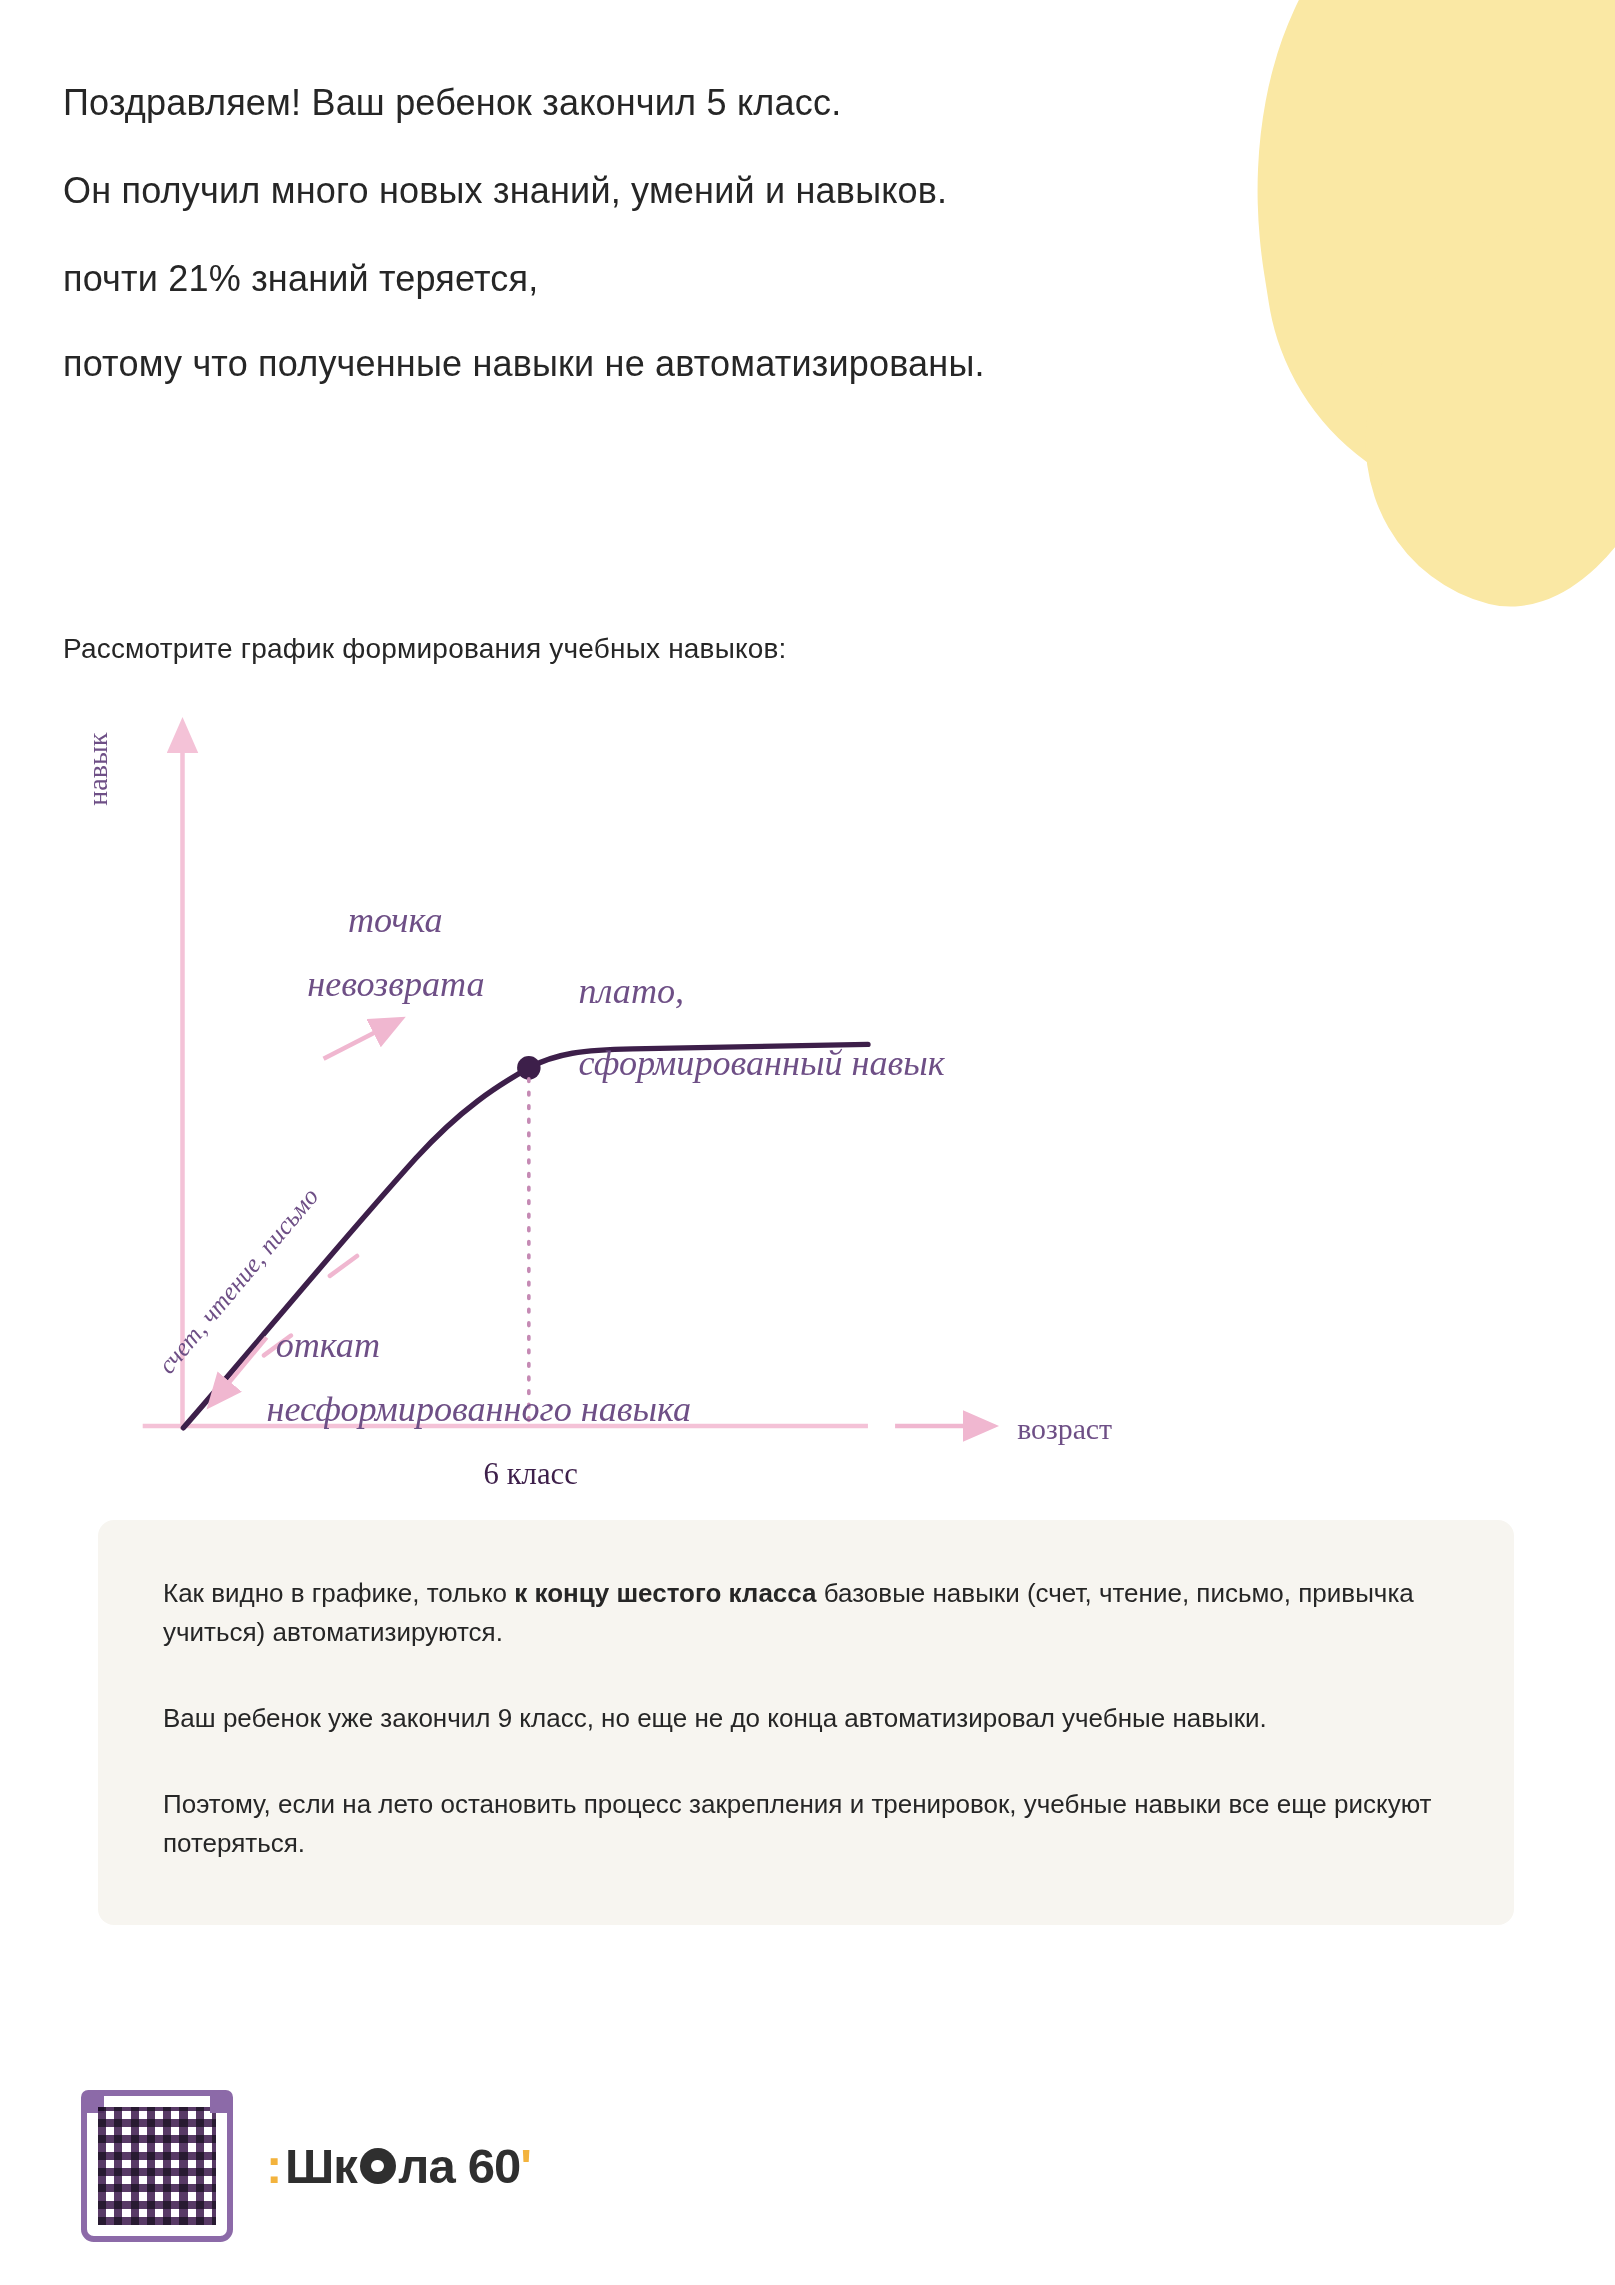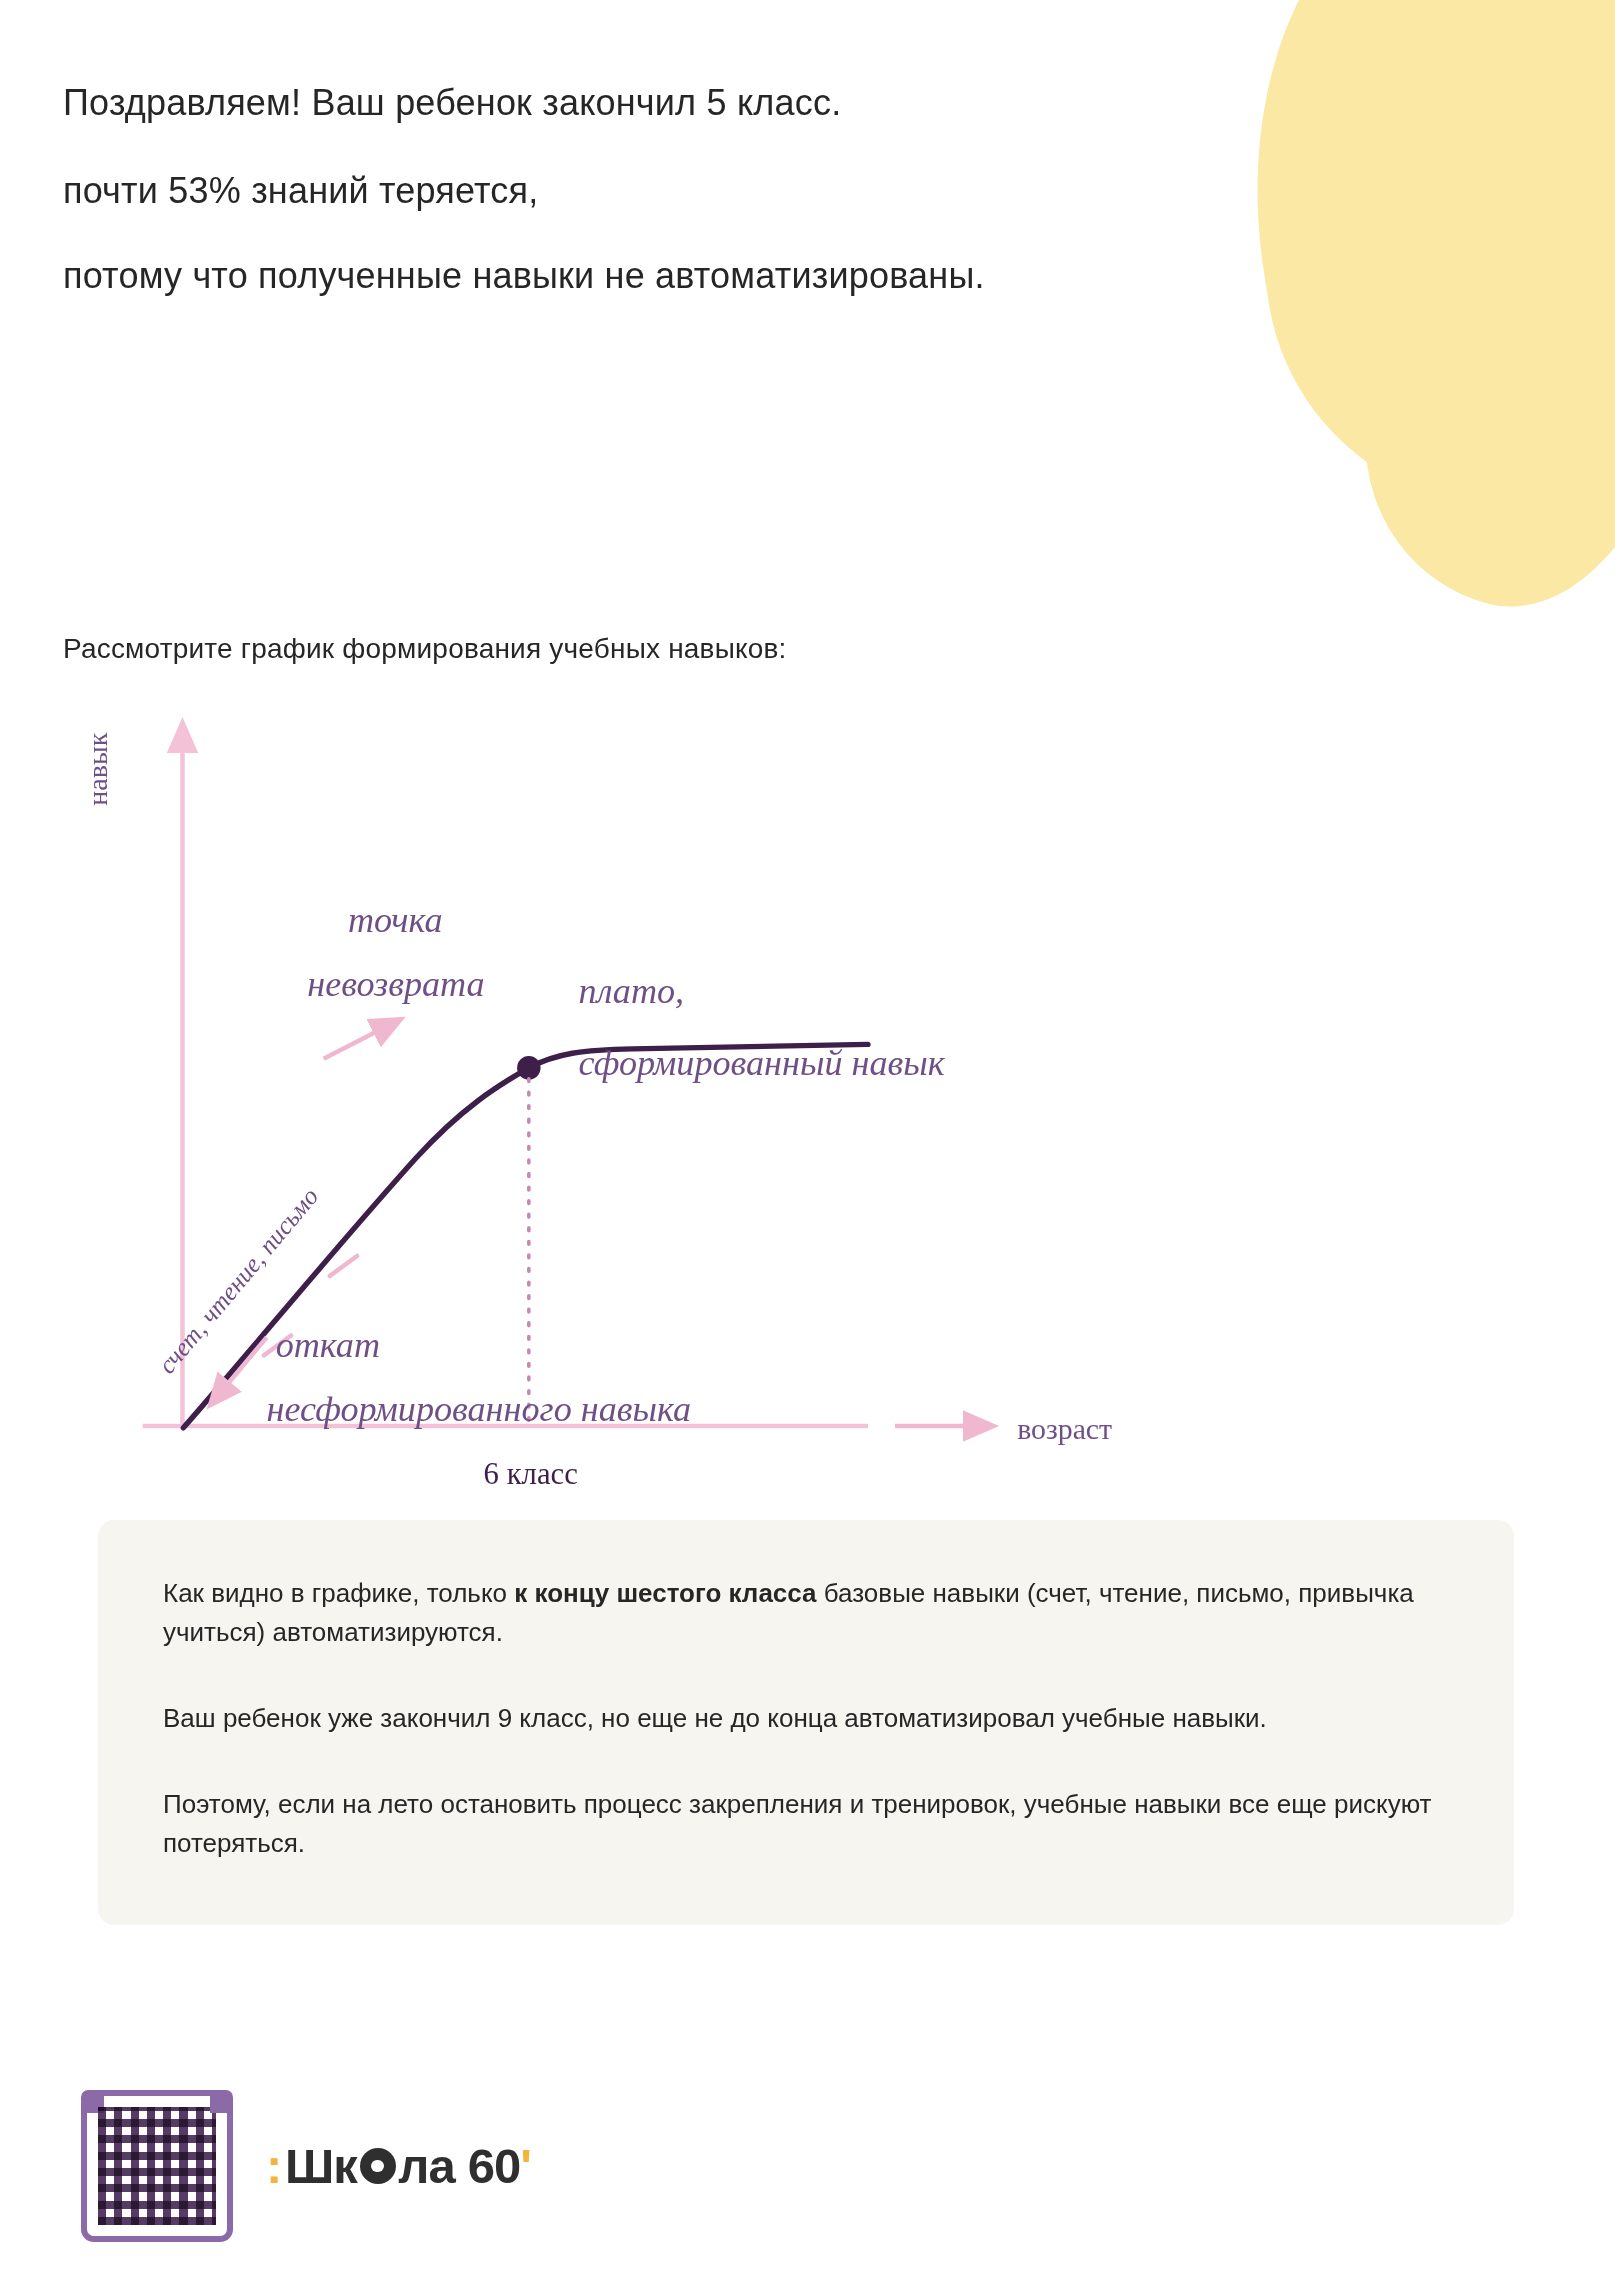--- a/index.html
+++ b/index.html
@@ -181,21 +181,22 @@
 </head>
 <body>
 
 <div class="blob"></div>
 <div class="blob2"></div>
 
 <div class="page">
 
   <div class="intro">
     <p>Поздравляем! Ваш ребенок закончил 5 класс.</p>
-    <p class="tight">почти 53% знаний теряется,</p>
+    <p>Он получил много новых знаний, умений и навыков.</p>
+    <p class="tight">почти 21% знаний теряется,</p>
     <p>потому что полученные навыки не автоматизированы.</p>
   </div>
 
   <div class="graph-lead">Рассмотрите график формирования учебных навыков:</div>
 
   <div class="chart-wrap">
     <svg width="1266" height="814" viewBox="0 0 1400 900" xmlns="http://www.w3.org/2000/svg">
       <defs>
         <marker id="arrowPink" markerWidth="10" markerHeight="10" refX="6" refY="3.5" orient="auto">
           <polygon points="0 0, 8 3.5, 0 7" fill="#f4c2d7"></polygon>

